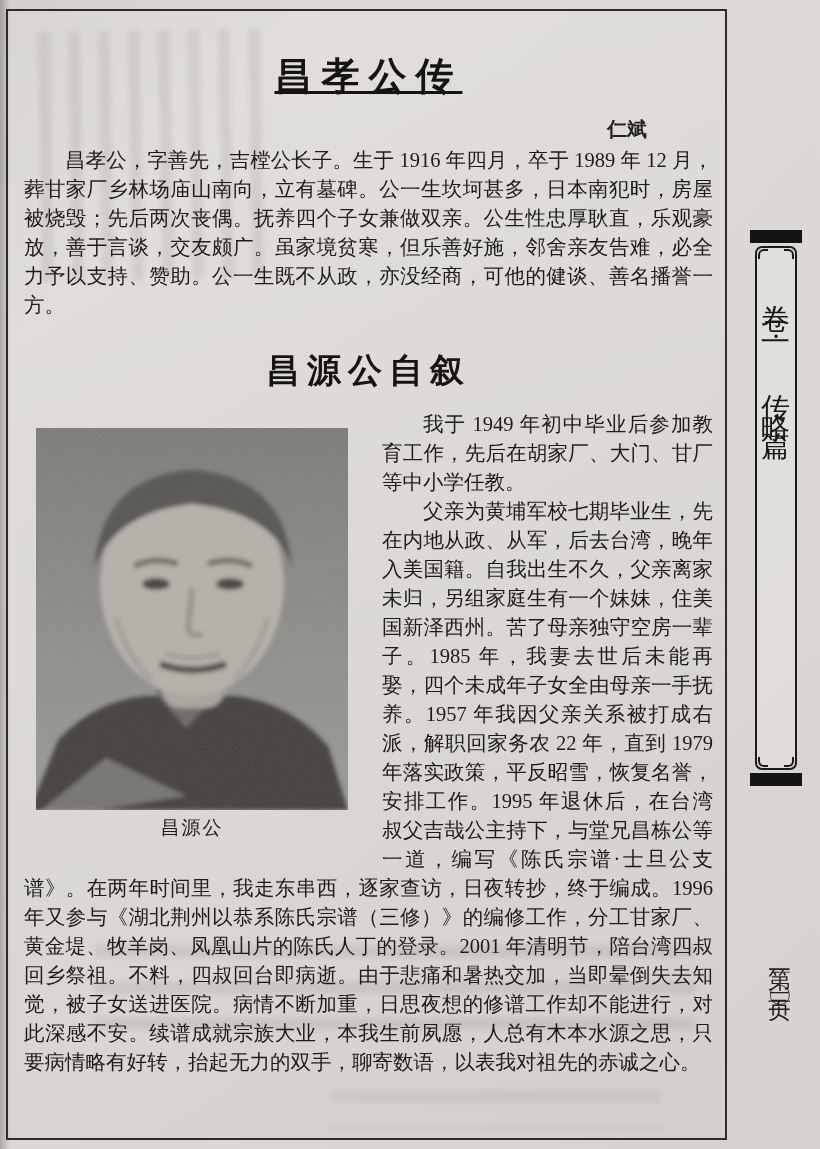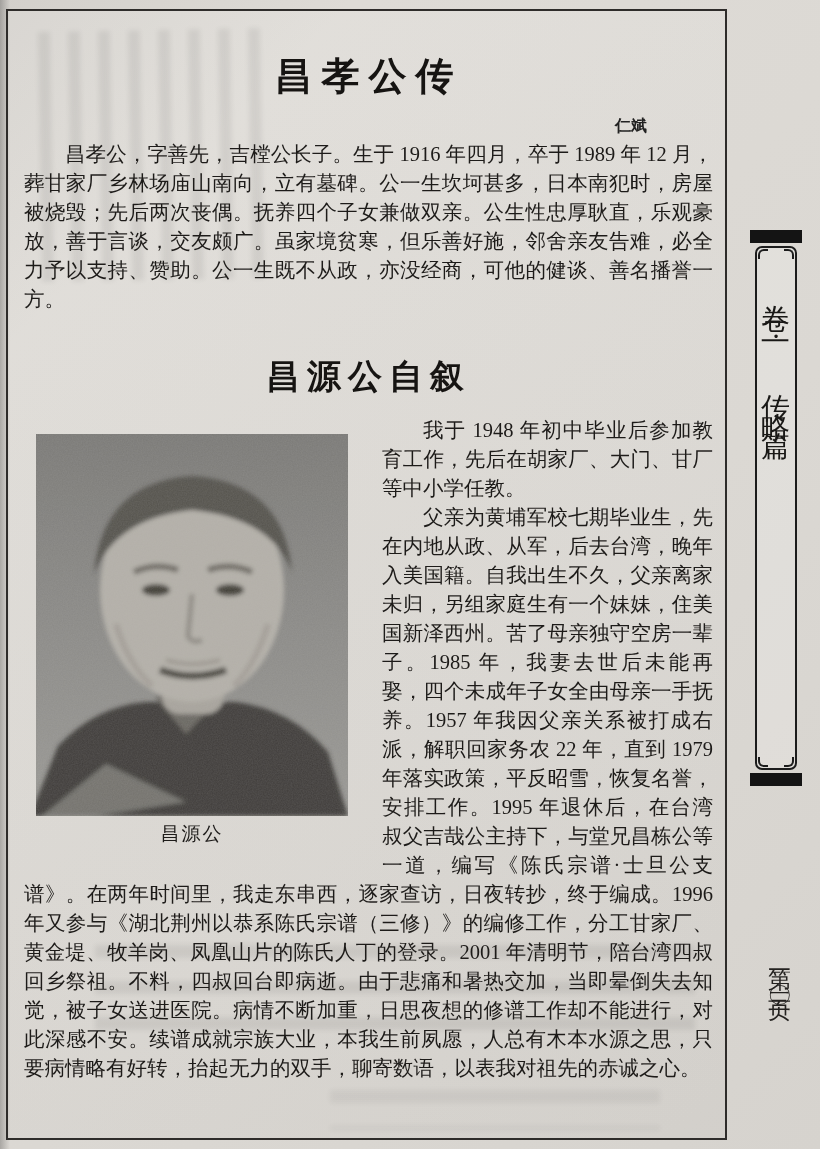--- a/index.html
+++ b/index.html
@@ -23,35 +23,35 @@
   .smudge{position:absolute;opacity:.14;filter:blur(2.5px);pointer-events:none;
     background:repeating-linear-gradient(to bottom,rgba(30,30,30,.75) 0 13px,rgba(30,30,30,0) 13px 36px);}
   .smudge.cols{background:repeating-linear-gradient(to right,rgba(30,30,30,.6) 0 12px,rgba(30,30,30,0) 12px 30px);}
   .sm1{left:40px;top:30px;width:230px;height:250px;transform:rotate(-1deg);}
   .sm2{left:95px;top:945px;width:600px;height:95px;opacity:.10;}
   .sm3{left:330px;top:1090px;width:330px;height:40px;opacity:.07;}
 
   h1,h2,h3{margin:0;font-weight:bold;}
   .title-main{
     text-align:center;font-size:38px;letter-spacing:9px;
-    margin-top:30px;color:#161412;
+    margin-top:30px;color:#161412;text-decoration:underline;
   }
   .byline{
     text-align:right;padding-right:66px;margin-top:14px;
     font-family:"Liberation Sans", sans-serif;
-    font-size:16px;font-weight:bold;color:#222;
+    font-size:20px;font-weight:bold;color:#222;
   }
   .para{
     font-size:20.5px;line-height:29px;text-align:justify;
     text-indent:2em;margin:0;color:#1d1b19;
   }
   .sec1 .para{margin-top:3px;}
   .title-sub{
     text-align:center;font-size:34px;letter-spacing:7px;
-    margin-top:40px;margin-bottom:16px;color:#161412;
+    margin-top:28px;margin-bottom:16px;color:#161412;
   }
   .flow{margin-top:4px;}
   .flow .para{margin-bottom:0;}
   figure.photo-block{
     float:left;width:312px;margin:6px 22px 2px 0;padding:12px;
   }
   .photo{
     width:312px;height:382px;display:block;
     box-shadow:inset 0 0 18px rgba(0,0,0,.35);
     background:#8a8986;
@@ -153,21 +153,21 @@
             <path d="M130,226 Q156,234 184,226" stroke="#9b968e" stroke-width="4" fill="none"></path>
 
             <path d="M80,190 Q92,230 116,252" stroke="#9d9991" stroke-width="6" fill="none" opacity="0.7"></path>
             <path d="M232,190 Q220,230 198,252" stroke="#9d9991" stroke-width="6" fill="none" opacity="0.7"></path>
           </g>
           <rect width="312" height="382" filter="url(#grain)" opacity="0.28"></rect>
         </svg>
         <figcaption>昌源公</figcaption>
       </figure>
 
-      <p class="para">我于 1948 年初中毕业后参加教育工作，先后在胡家厂、大门、甘厂等中小学任教。</p>
+      <p class="para">我于 1949 年初中毕业后参加教育工作，先后在胡家厂、大门、甘厂等中小学任教。</p>
       <p class="para">父亲为黄埔军校七期毕业生，先在内地从政、从军，后去台湾，晚年入美国籍。自我出生不久，父亲离家未归，另组家庭生有一个妹妹，住美国新泽西州。苦了母亲独守空房一辈子。1985 年，我妻去世后未能再娶，四个未成年子女全由母亲一手抚养。1957 年我因父亲关系被打成右派，解职回家务农 22 年，直到 1979 年落实政策，平反昭雪，恢复名誉，安排工作。1995 年退休后，在台湾叔父吉哉公主持下，与堂兄昌栋公等一道，编写《陈氏宗谱·士旦公支谱》。在两年时间里，我走东串西，逐家查访，日夜转抄，终于编成。1996 年又参与《湖北荆州以恭系陈氏宗谱（三修）》的编修工作，分工甘家厂、黄金堤、牧羊岗、凤凰山片的陈氏人丁的登录。2001 年清明节，陪台湾四叔回乡祭祖。不料，四叔回台即病逝。由于悲痛和暑热交加，当即晕倒失去知觉，被子女送进医院。病情不断加重，日思夜想的修谱工作却不能进行，对此深感不安。续谱成就宗族大业，本我生前夙愿，人总有木本水源之思，只要病情略有好转，抬起无力的双手，聊寄数语，以表我对祖先的赤诚之心。</p>
     </div>
 
   </section>
 
 </div>
 
 <div class="volume-tab">
   <div class="volume-bar top"></div>
   <div class="volume-box">

